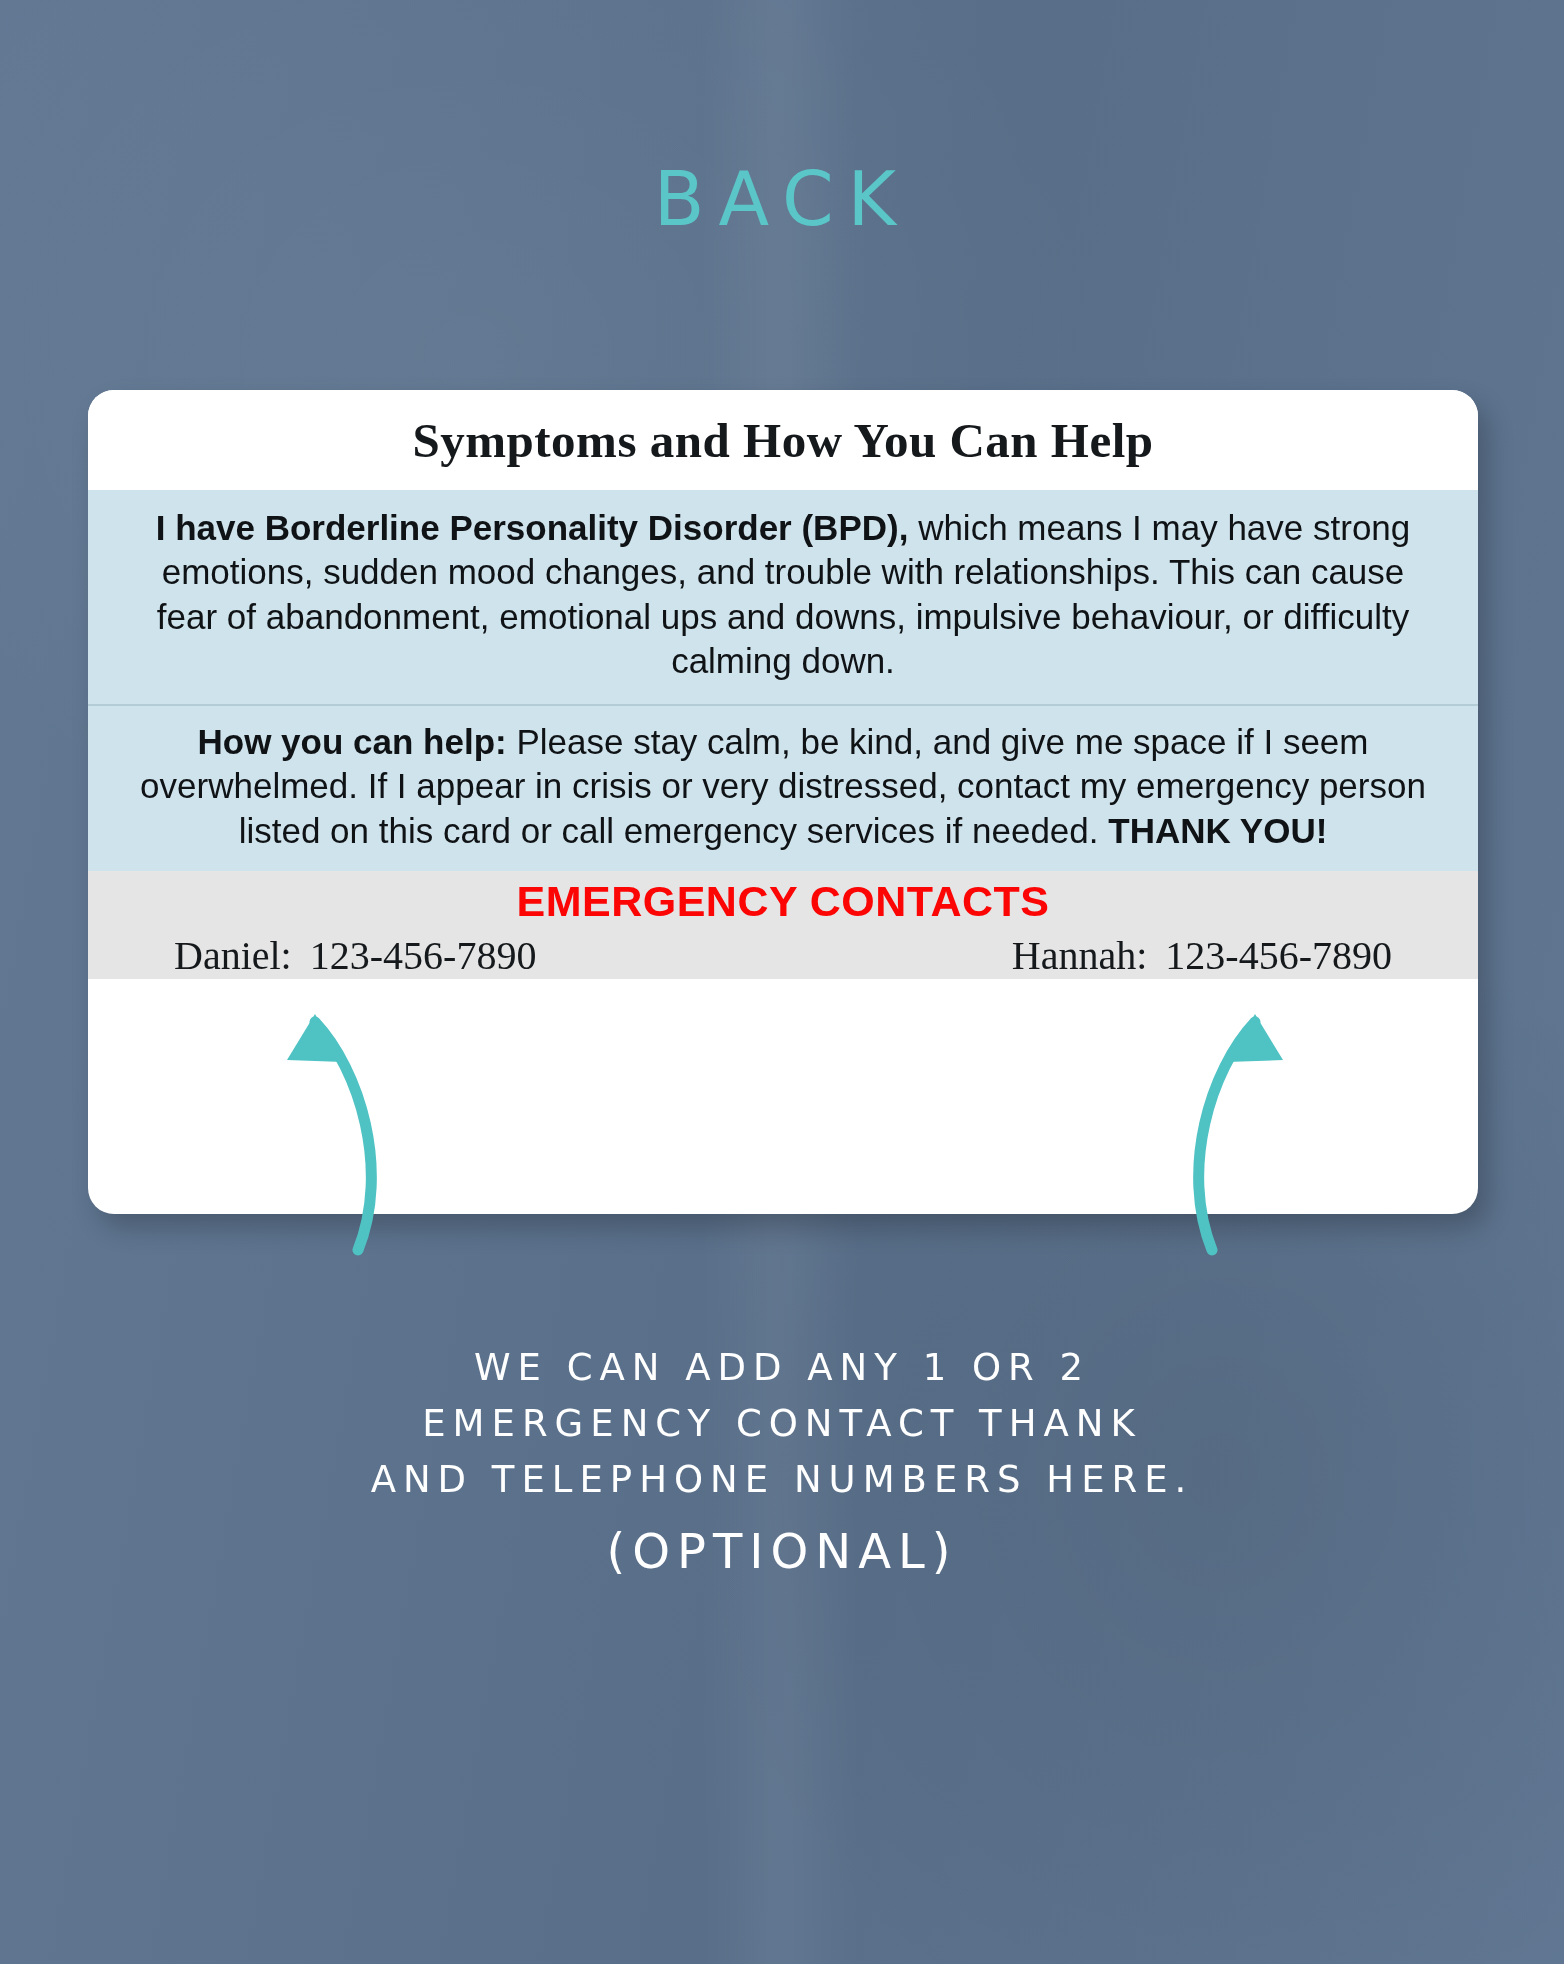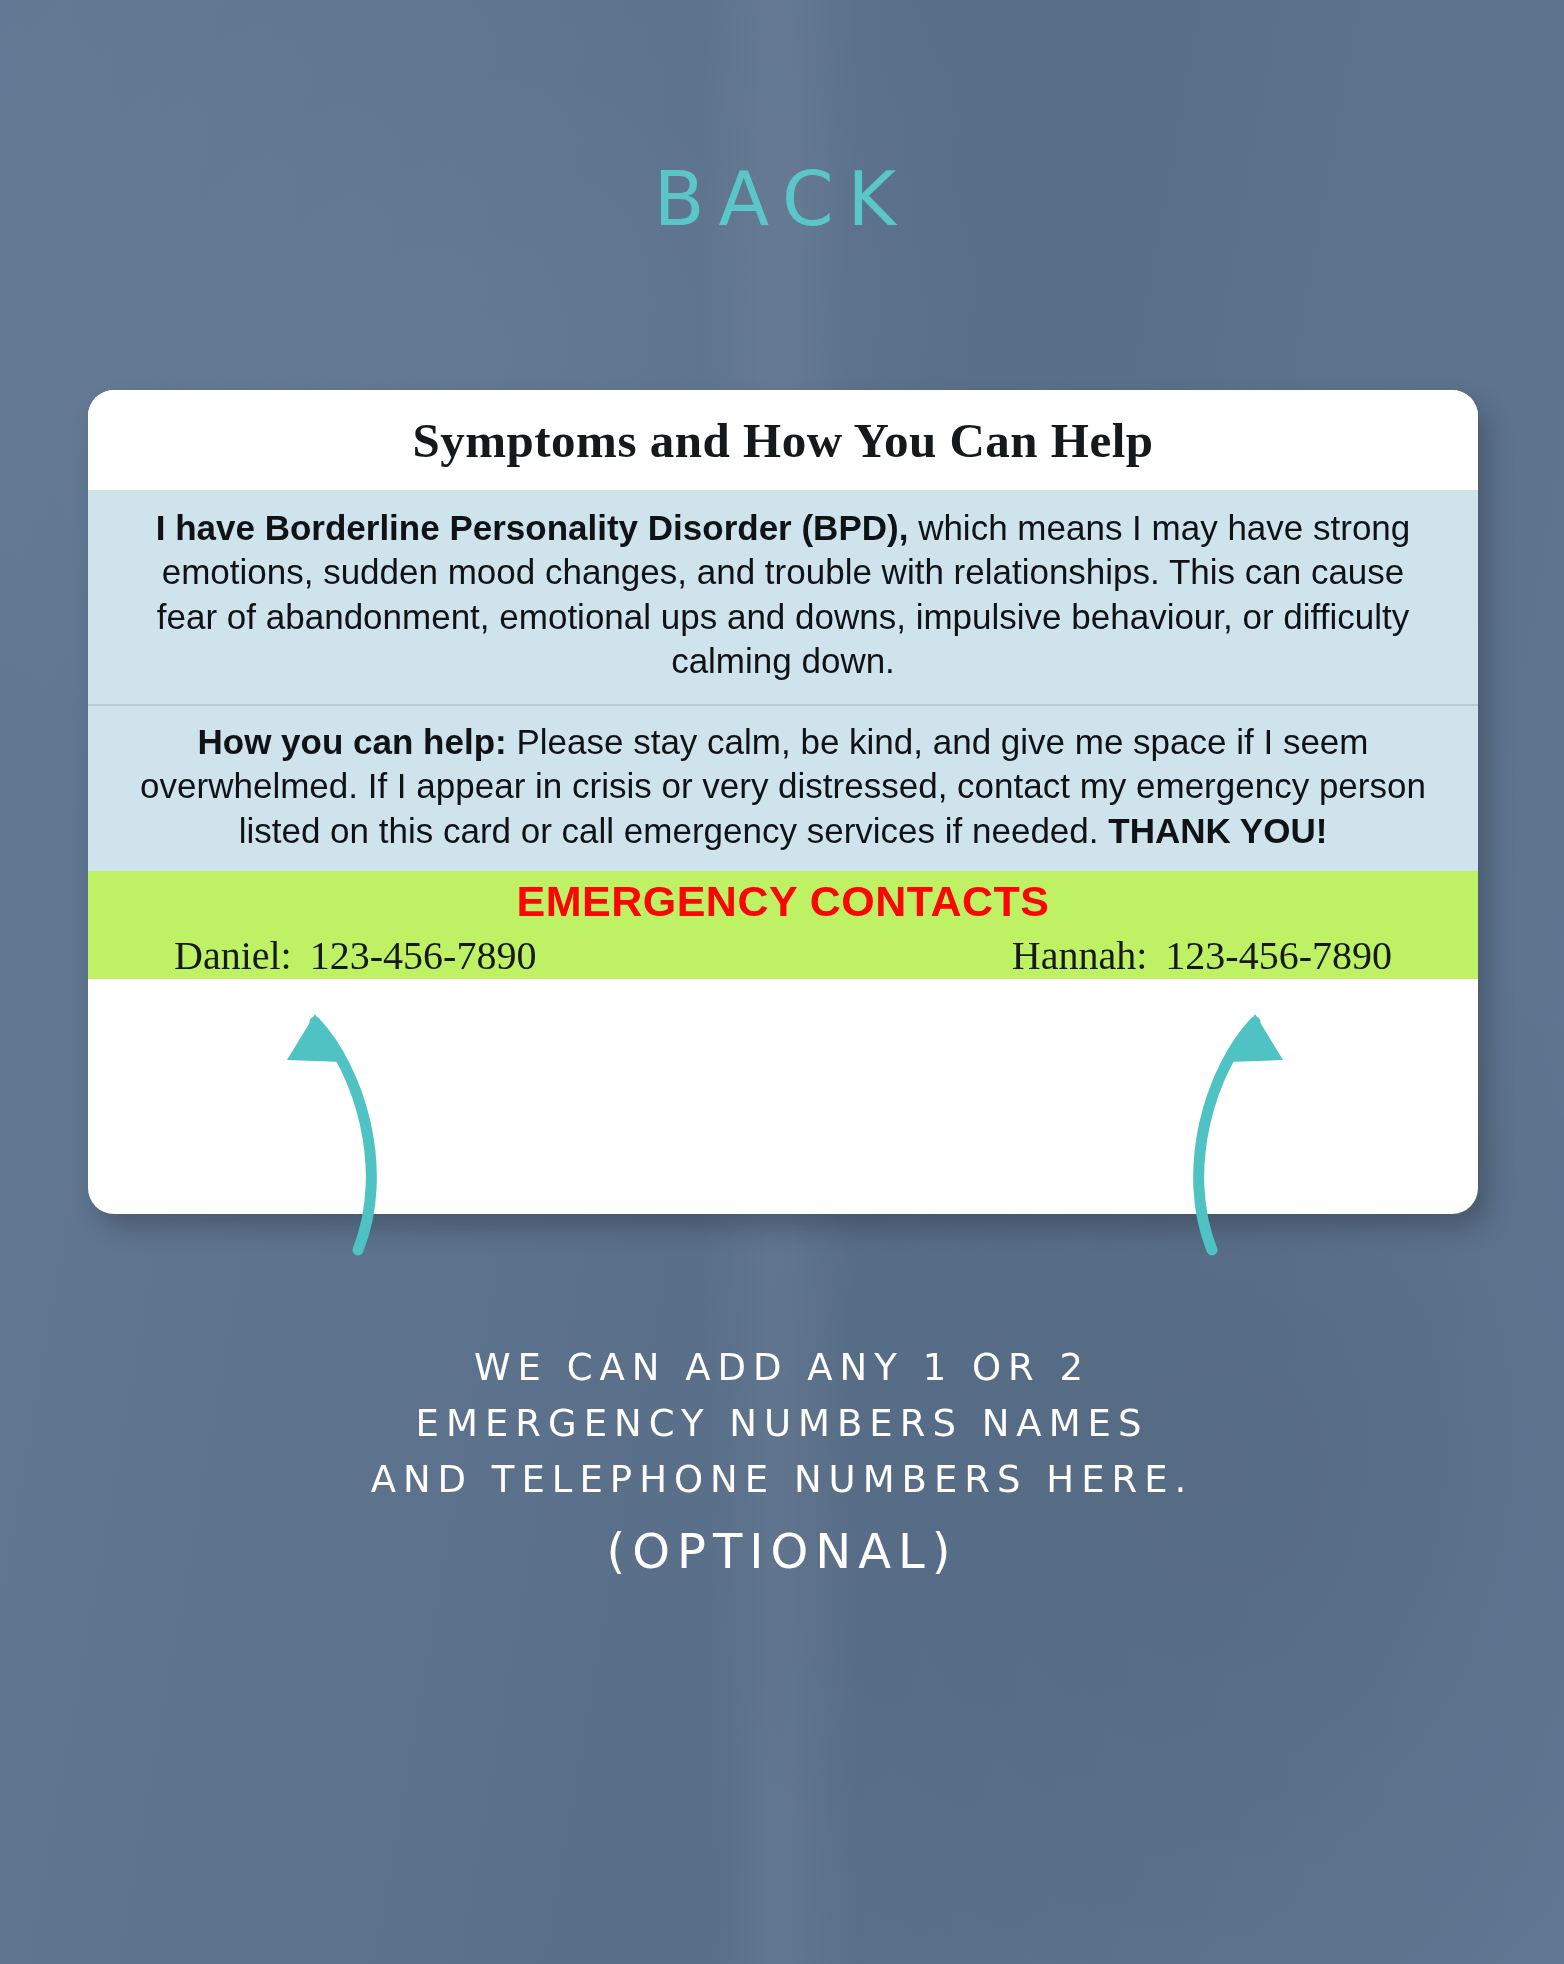--- a/index.html
+++ b/index.html
@@ -88,21 +88,21 @@
     margin: 0 0px;
   }
   .band p {
     font-size: 35px;
     line-height: 1.27;
     color: #101316;
   }
   .band p b { font-weight: 700; }
 
   .contacts {
-    background: #bef264;
+    background: #e5e5e5;
     padding-top: 6px;
   }
   .contacts-title {
     text-align: center;
     color: #fb0505;
     font-size: 43px;
     font-weight: 700;
     letter-spacing: 0.5px;
     margin-bottom: 6px;
   }
@@ -194,16 +194,16 @@
   <path d="M75 14 L 103 62 L 47 60 Z" fill="#4fc2c4"></path>
 </svg>
 
 <svg class="arrow-right" width="150" height="260" viewBox="0 0 150 260">
   <path d="M32 250 C 0 170, 30 70, 75 22" fill="none" stroke="#4fc2c4" stroke-width="11" stroke-linecap="round"></path>
   <path d="M75 14 L 103 60 L 47 62 Z" fill="#4fc2c4"></path>
 </svg>
 
 <div class="caption">
   <div class="line">WE CAN ADD ANY 1 OR 2</div>
-  <div class="line">EMERGENCY NUMBERS NAMES</div>
+  <div class="line">EMERGENCY CONTACT THANK</div>
   <div class="line">AND TELEPHONE NUMBERS HERE.</div>
   <div class="optional">(OPTIONAL)</div>
 </div>
 
 </body></html>

